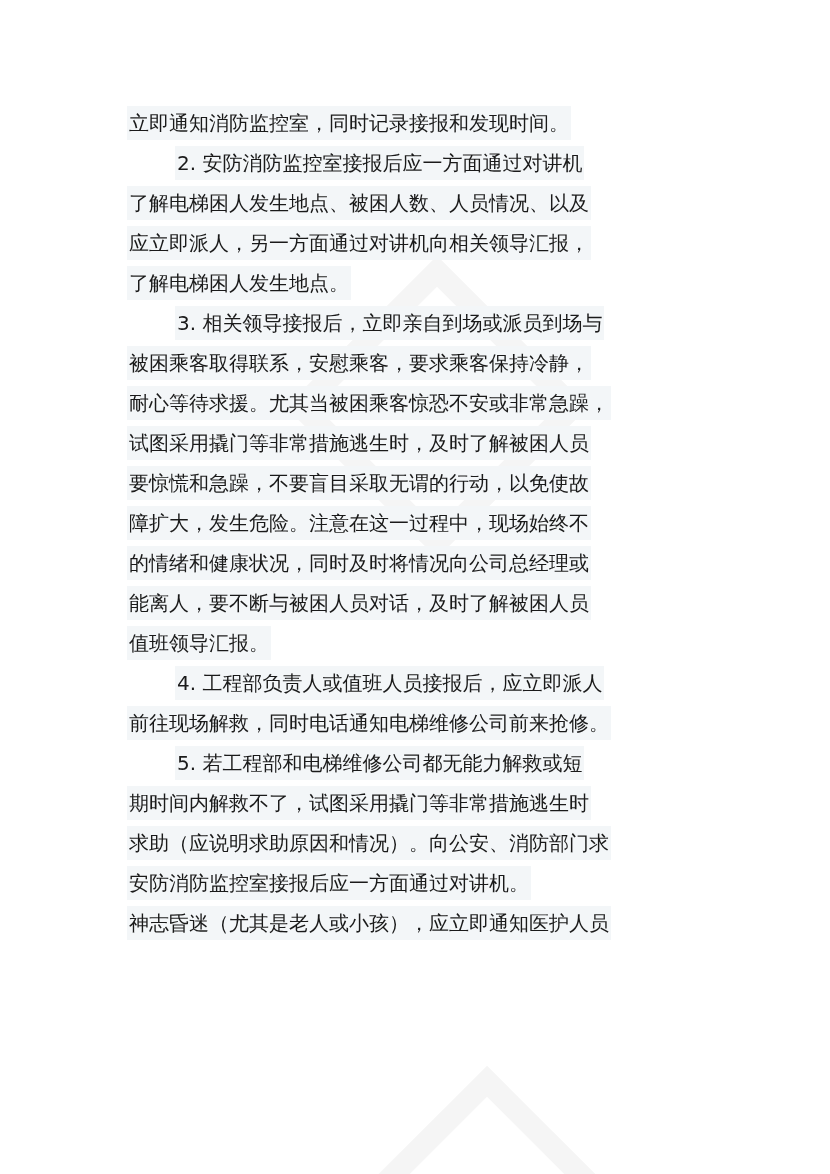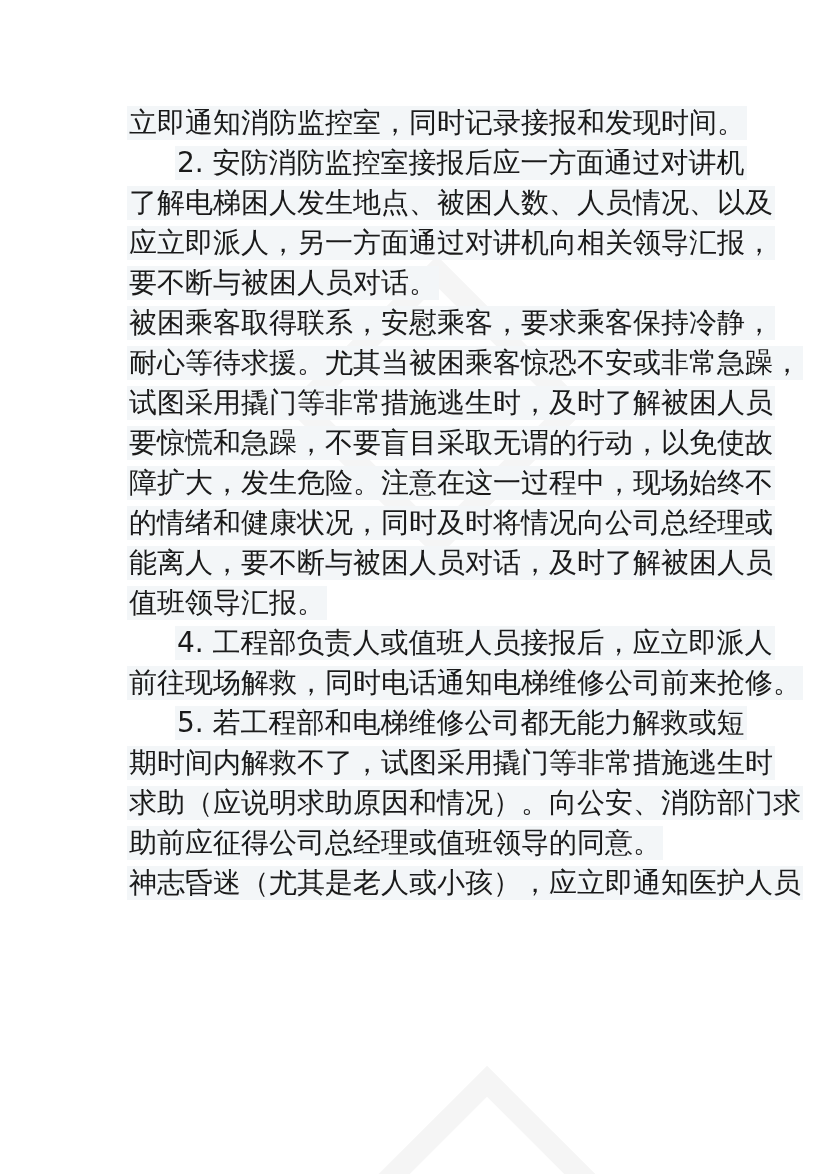--- a/index.html
+++ b/index.html
@@ -2,44 +2,45 @@
 <html><head>
 <meta charset="utf-8">
 <style>
   html, body { margin:0; padding:0; }
   body { width:830px; height:1174px; background:#ffffff; position:relative; overflow:hidden;
          font-family:"DejaVu Sans","Liberation Sans",sans-serif; }
   .watermark { position:absolute; border:22px solid rgba(200,200,200,0.18); transform:rotate(45deg); pointer-events:none; }
   .wm1 { left:330px; top:300px; width:170px; height:170px; }
   .wm2 { left:380px; top:1110px; width:170px; height:170px; }
   .page { position:absolute; left:127px; top:103px; width:580px; }
-  .line { display:block; height:40px; line-height:40px; font-size:28px; color:#1a1a1a; white-space:nowrap; }
+  .line { display:block; height:40px; line-height:40px; font-size:20px; color:#1a1a1a; white-space:nowrap; }
   .line span.hl { background:#f3f6f8; padding:0 2px; display:inline-block; height:34px; line-height:34px; }
   .indent { padding-left:48px; }
 </style>
 </head>
 <body>
 
 <div class="watermark wm1"></div>
 <div class="watermark wm2"></div>
 
 <div class="page">
   <div class="line"><span class="hl">立即通知消防监控室，同时记录接报和发现时间。</span></div>
   <div class="line indent"><span class="hl">2.  安防消防监控室接报后应一方面通过对讲机</span></div>
   <div class="line"><span class="hl">了解电梯困人发生地点、被困人数、人员情况、以及</span></div>
   <div class="line"><span class="hl">应立即派人，另一方面通过对讲机向相关领导汇报，</span></div>
-  <div class="line"><span class="hl">要不断与被困人员对话。</span></div>
+  <div class="line"><span class="hl">了解电梯困人发生地点。</span></div>
+  <div class="line indent"><span class="hl">3.  相关领导接报后，立即亲自到场或派员到场与</span></div>
   <div class="line"><span class="hl">被困乘客取得联系，安慰乘客，要求乘客保持冷静，</span></div>
   <div class="line"><span class="hl">耐心等待求援。尤其当被困乘客惊恐不安或非常急躁，</span></div>
   <div class="line"><span class="hl">试图采用撬门等非常措施逃生时，及时了解被困人员</span></div>
   <div class="line"><span class="hl">要惊慌和急躁，不要盲目采取无谓的行动，以免使故</span></div>
   <div class="line"><span class="hl">障扩大，发生危险。注意在这一过程中，现场始终不</span></div>
   <div class="line"><span class="hl">的情绪和健康状况，同时及时将情况向公司总经理或</span></div>
   <div class="line"><span class="hl">能离人，要不断与被困人员对话，及时了解被困人员</span></div>
   <div class="line"><span class="hl">值班领导汇报。</span></div>
   <div class="line indent"><span class="hl">4.  工程部负责人或值班人员接报后，应立即派人</span></div>
   <div class="line"><span class="hl">前往现场解救，同时电话通知电梯维修公司前来抢修。</span></div>
   <div class="line indent"><span class="hl">5.  若工程部和电梯维修公司都无能力解救或短</span></div>
   <div class="line"><span class="hl">期时间内解救不了，试图采用撬门等非常措施逃生时</span></div>
   <div class="line"><span class="hl">求助（应说明求助原因和情况）。向公安、消防部门求</span></div>
-  <div class="line"><span class="hl">助前应征得公司总经理或值班领导的同意。</span></div>
+  <div class="line"><span class="hl">安防消防监控室接报后应一方面通过对讲机。</span></div>
   <div class="line"><span class="hl">神志昏迷（尤其是老人或小孩），应立即通知医护人员</span></div>
 </div>
 
 </body></html>

